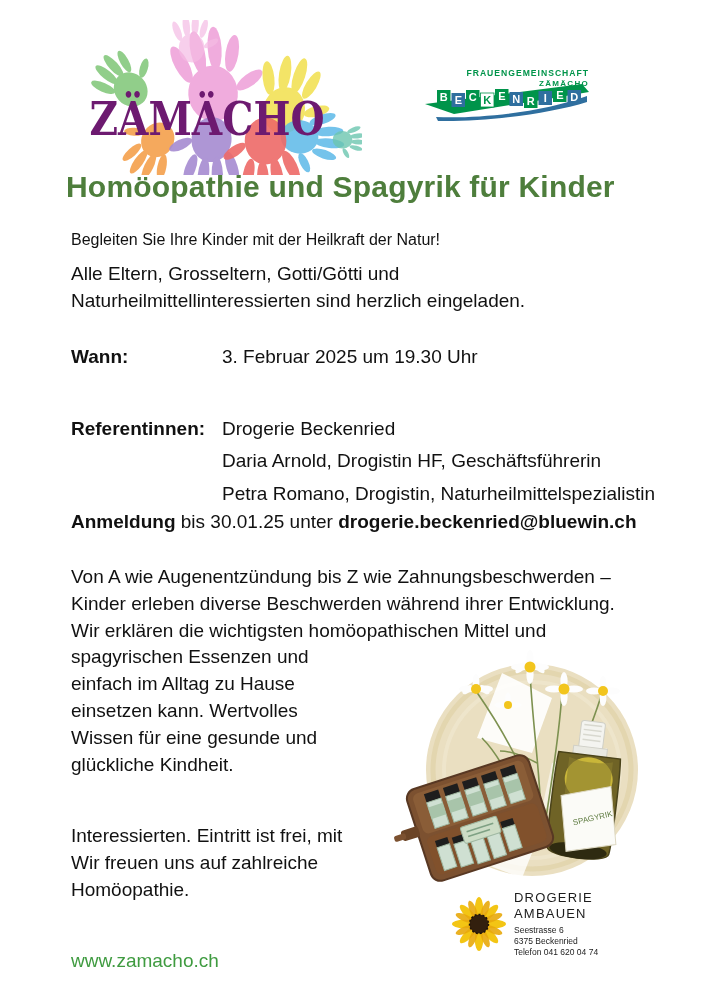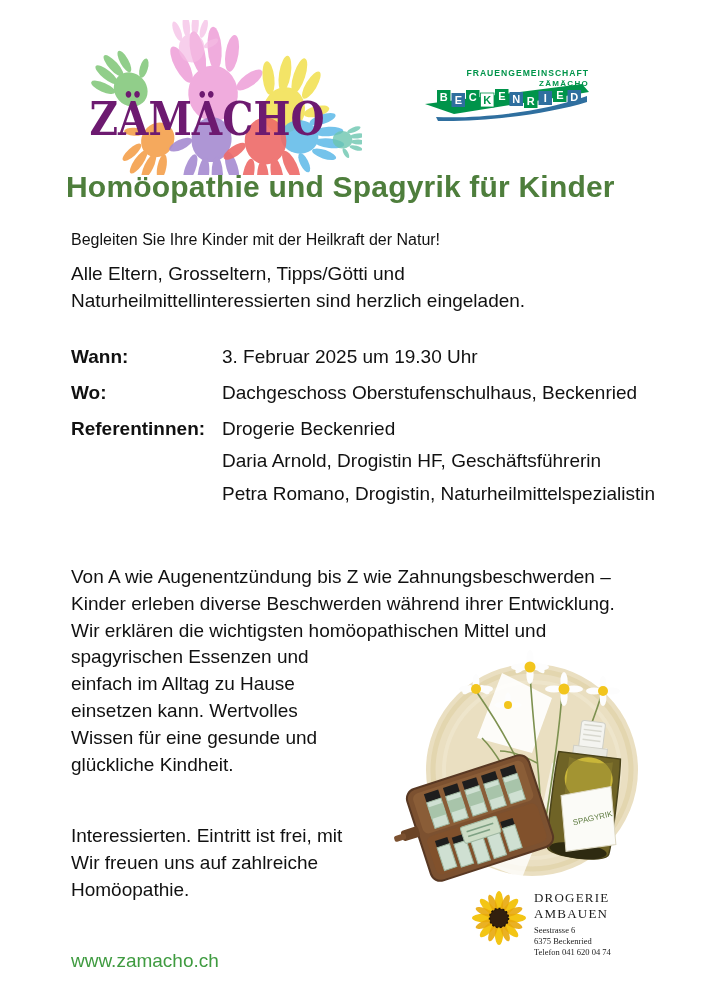--- a/index.html
+++ b/index.html
@@ -18,21 +18,21 @@
   .drow{left:71px;font-size:19px;}
   .dlabel{display:inline-block;width:151px;font-weight:bold;}
   .referent{left:222px;font-size:19px;}
   .reg{left:71px;top:511px;font-size:19px;}
   .reg b{font-weight:bold;}
   
   .bodypara{left:71px;top:564px;font-size:19px;line-height:26.8px;}
   .closing{left:71px;top:822px;font-size:19px;line-height:27px;}
   
   .weblink{left:71px;top:950px;font-size:19px;color:#3f9b40;text-decoration:none;cursor:pointer;}
-  .drogerie{left:472px;top:884px;display:flex;align-items:center;font-family:Liberation Serif, serif;}
+  .drogerie{left:452px;top:884px;display:flex;align-items:flex-end;}
   .drogerie .dtxt{margin-left:6px;padding-top:6px;}
   .dname{font-size:13px;letter-spacing:1.2px;color:#1c1c1c;line-height:16px;font-weight:500;}
   .daddr{font-size:8.5px;color:#1c1c1c;line-height:11px;margin-top:3px;}
 </style>
 </head>
 <body>
 
 <div class="page">
 
   <svg class="abs" style="left:52px;top:20px" width="310" height="155" viewBox="0 0 310 155">
@@ -88,36 +88,36 @@
         <text x="135.8" y="35" fill="#fff">E</text>
       <rect x="143.5" y="26" width="13.5" height="14" fill="#2f6f9f"></rect>
         <text x="150.3" y="37" fill="#fff">D</text>
     </g>
   </svg>
 
   <div class="abs title">Homöopathie und Spagyrik für Kinder</div>
 
   <div class="abs intro1">Begleiten Sie Ihre Kinder mit der Heilkraft der Natur!</div>
   <div class="abs intro2">
-      <div>Alle Eltern, Grosseltern, Tipps/Götti und</div>
+      <div>Alle Eltern, Grosseltern, Gotti/Götti und</div>
       <div>Naturheilmittellinteressierten sind herzlich eingeladen.</div>
     </div>
 
   <div class="abs drow" style="top:346px">
     <span class="dlabel">Wann:</span><span>3. Februar 2025 um 19.30 Uhr</span>
-  </div>
-  <div class="abs drow" style="top:382px">
-    <span class="dlabel">Wo:</span><span>Dachgeschoss Oberstufenschulhaus, Beckenried</span>
   </div>
   <div class="abs drow" style="top:418px">
     <span class="dlabel">Referentinnen:</span><span>Drogerie Beckenried</span>
   </div>
   <div class="abs referent" style="top:450px">Daria Arnold, Drogistin HF, Geschäftsführerin</div>
   <div class="abs referent" style="top:483px">Petra Romano, Drogistin, Naturheilmittelspezialistin</div>
 
+  <div class="abs reg">
+    <b>Anmeldung</b><span> bis 30.01.25 unter </span><b>drogerie.beckenried@bluewin.ch</b>
+  </div>
 
   <div class="abs bodypara">
       <div>Von A wie Augenentzündung bis Z wie Zahnungsbeschwerden –</div>
       <div>Kinder erleben diverse Beschwerden während ihrer Entwicklung.</div>
       <div>Wir erklären die wichtigsten homöopathischen Mittel und</div>
       <div>spagyrischen Essenzen und</div>
       <div>einfach im Alltag zu Hause</div>
       <div>einsetzen kann. Wertvolles</div>
       <div>Wissen für eine gesunde und</div>
       <div>glückliche Kindheit.</div>

